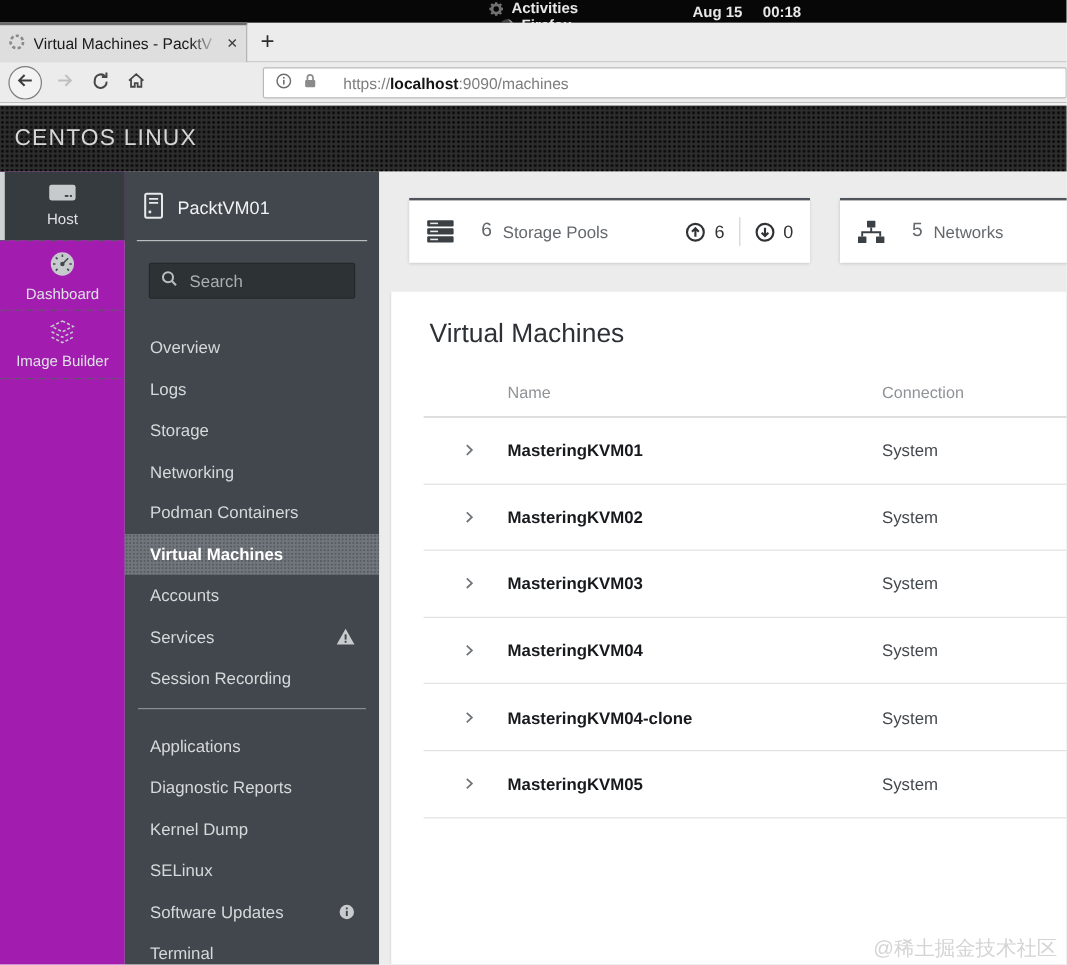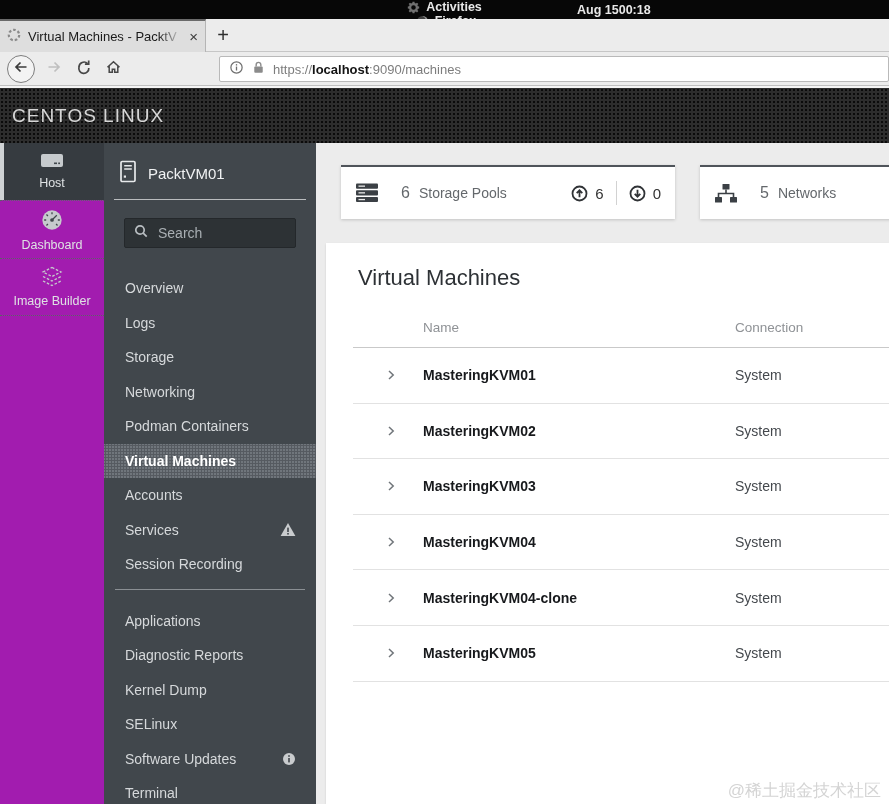--- a/index.html
+++ b/index.html
@@ -4,39 +4,39 @@
 <style>
   html,body{margin:0;padding:0;}
   body{font-family:"Liberation Sans","DejaVu Sans",sans-serif;}
   .screen{position:relative;width:889px;height:804px;overflow:hidden;background:#ececec;}
 
   
   .top-bar{position:absolute;left:0;top:0;width:889px;height:19px;background:#070707;color:#e8e8e8;
     display:flex;align-items:center;font-size:12.5px;font-weight:700;flex-direction:column;}
   .tb-item{display:flex;align-items:center;gap:6px;padding:0 10px;height:100%;cursor:default;}
   .tb-item svg{display:block;}
-  .clock{position:absolute;left:577px;top:0;height:19px;display:flex;align-items:center;gap:0;}
+  .clock{position:absolute;left:577px;top:0;height:19px;display:flex;align-items:center;gap:17px;}
 
   
   .tab-bar{position:absolute;left:0;top:19px;width:889px;height:33px;background:#ececec;border-bottom:1px solid #c6c6c6;box-sizing:border-box;}
   .tab{position:absolute;left:0;top:0;width:206px;height:33px;background:#dedede;border-right:1px solid #b5b5b5;
     border-top:2px solid #6a6a6a;box-sizing:border-box;display:flex;align-items:center;gap:7px;padding:0 7px;font-size:13px;color:#1b1b1b;}
   .tab-title{flex:1;white-space:nowrap;overflow:hidden;-webkit-mask-image:linear-gradient(to right,#000 85%,transparent);mask-image:linear-gradient(to right,#000 85%,transparent);}
   .tab-close{font-size:15px;color:#3c3c3c;line-height:1;}
   .new-tab{position:absolute;left:206px;top:0;width:34px;height:33px;display:flex;align-items:center;justify-content:center;
     font-size:20px;font-weight:300;color:#2e2e2e;}
 
   
   .nav-bar{position:absolute;left:0;top:52px;width:889px;height:34px;background:#ececec;border-bottom:1px solid #bfbfbf;box-sizing:border-box;}
   .nav-btn{position:absolute;top:3px;width:28px;height:28px;display:flex;align-items:center;justify-content:center;}
   .back-circle{left:7px;border:1.5px solid #7d7d7d;border-radius:50%;background:#f3f3f3;box-sizing:border-box;}
   .fwd{left:40px;} .reload{left:70px;} .home{left:99px;}
   .url-bar{position:absolute;left:219px;top:4px;right:0;height:26px;background:#ffffff;border:1px solid #b9b9b9;
     box-sizing:border-box;border-radius:2px;display:flex;align-items:center;gap:7px;padding:0 9px;font-size:13px;}
-  .url-text{color:#7d7d7d;white-space:nowrap;}
+  .url-text{color:#7d7d7d;white-space:nowrap;margin-left:13px;}
   .url-host{color:#141414;font-weight:700;}
   .chrome-gap{position:absolute;left:0;top:86px;width:889px;height:2px;background:#f4f4f4;}
 
   
   .banner{position:absolute;left:0;top:88px;width:889px;height:55px;background-color:#2d2d2d;
     background-image:radial-gradient(rgba(0,0,0,.75) 1px,transparent 1.3px);background-size:4px 4px;
     display:flex;align-items:center;}
   .banner span{color:#d6d6d6;font-size:19px;letter-spacing:1px;margin-left:12px;font-weight:400;}
 
   

